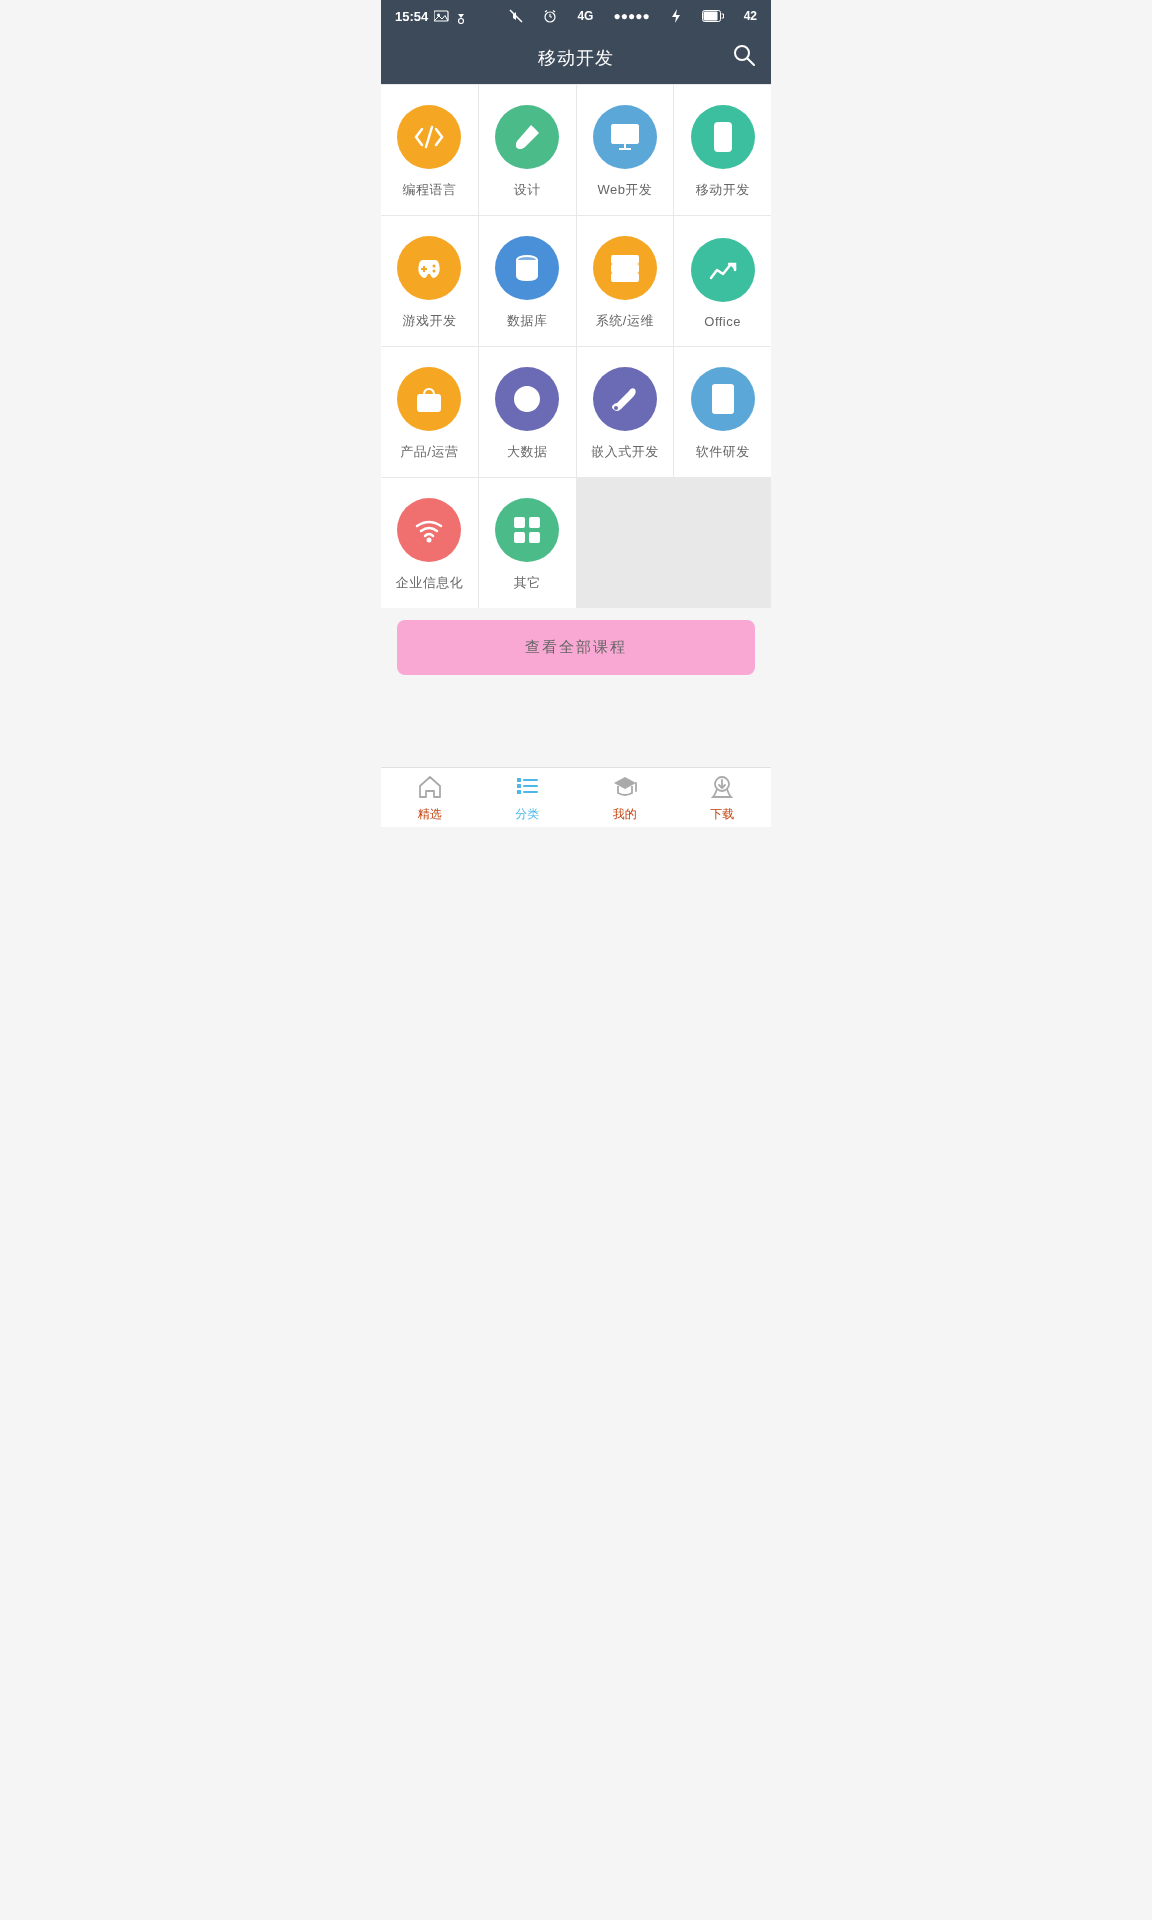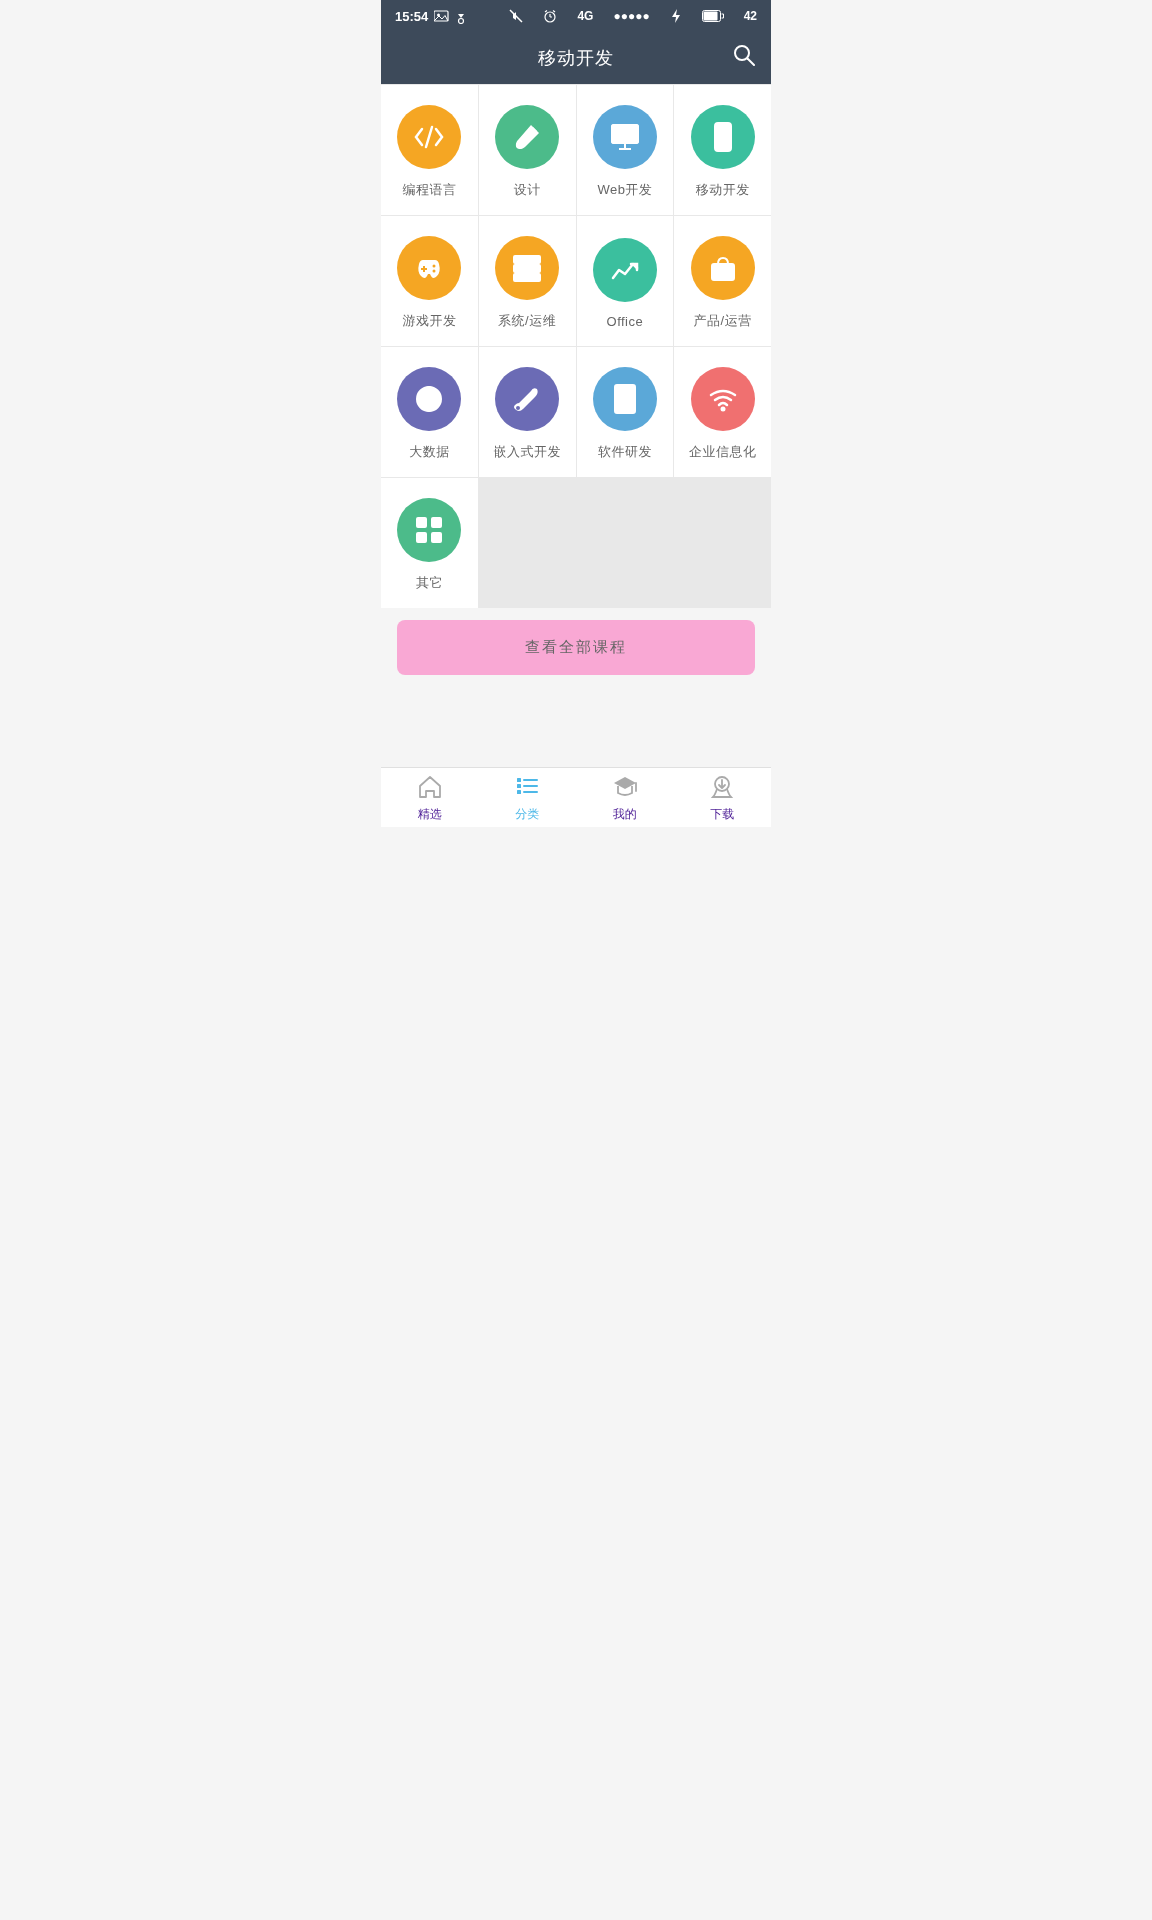--- a/index.html
+++ b/index.html
@@ -117,21 +117,21 @@
       height: 60px;
     }
     .nav-item {
       flex: 1;
       display: flex;
       flex-direction: column;
       align-items: center;
       justify-content: center;
       gap: 3px;
       cursor: pointer;
-      color: #4c1d95;
+      color: #c2410c;
     }
     .nav-item.active { color: #4db8e8; }
     .nav-item svg { width: 26px; height: 26px; }
     .nav-label { font-size: 12px; }
 
     
     .bg-pink { background-color: #f07070; }
     .bg-orange { background-color: #f5a623; }
     .bg-green { background-color: #4cbb8a; }
     .bg-blue { background-color: #5ba8d8; }
@@ -248,20 +248,31 @@
           <path d="M6 12 Q4 20 8 24 Q12 28 14 24 L15 22 H17 L18 24 Q20 28 24 24 Q28 20 26 12 Q25 8 22 8 H10 Q7 8 6 12Z"></path>
           <line x1="11" y1="14" x2="11" y2="20" stroke="#f5a623" stroke-width="2"></line>
           <line x1="8" y1="17" x2="14" y2="17" stroke="#f5a623" stroke-width="2"></line>
           <circle cx="21" cy="14" r="1.5" fill="#f5a623"></circle>
           <circle cx="21" cy="19" r="1.5" fill="#f5a623"></circle>
         </svg>
       </div>
       <span class="grid-label">游戏开发</span>
     </div>
     <div class="grid-item">
+      <div class="icon-circle bg-cobalt">
+        <svg viewBox="0 0 32 32" fill="none">
+          <ellipse cx="16" cy="8" rx="10" ry="4" stroke="white" stroke-width="2" fill="white" fill-opacity="0.3"></ellipse>
+          <path d="M6 8 L6 24 Q6 28 16 28 Q26 28 26 24 L26 8" stroke="white" stroke-width="2"></path>
+          <path d="M6 14 Q6 18 16 18 Q26 18 26 14" stroke="white" stroke-width="2"></path>
+          <path d="M6 20 Q6 24 16 24 Q26 24 26 20" stroke="white" stroke-width="2"></path>
+        </svg>
+      </div>
+      <span class="grid-label">数据库</span>
+    </div>
+    <div class="grid-item">
       <div class="icon-circle bg-gold">
         <svg viewBox="0 0 32 32" fill="none">
           <rect x="3" y="4" width="26" height="7" rx="1" stroke="white" stroke-width="2"></rect>
           <rect x="3" y="13" width="26" height="7" rx="1" stroke="white" stroke-width="2"></rect>
           <rect x="3" y="22" width="26" height="7" rx="1" stroke="white" stroke-width="2"></rect>
           <circle cx="22" cy="7.5" r="1.5" fill="white"></circle>
           <circle cx="26" cy="7.5" r="1.5" fill="white"></circle>
           <circle cx="22" cy="16.5" r="1.5" fill="white"></circle>
           <circle cx="26" cy="16.5" r="1.5" fill="white"></circle>
           <circle cx="22" cy="25.5" r="1.5" fill="white"></circle>

